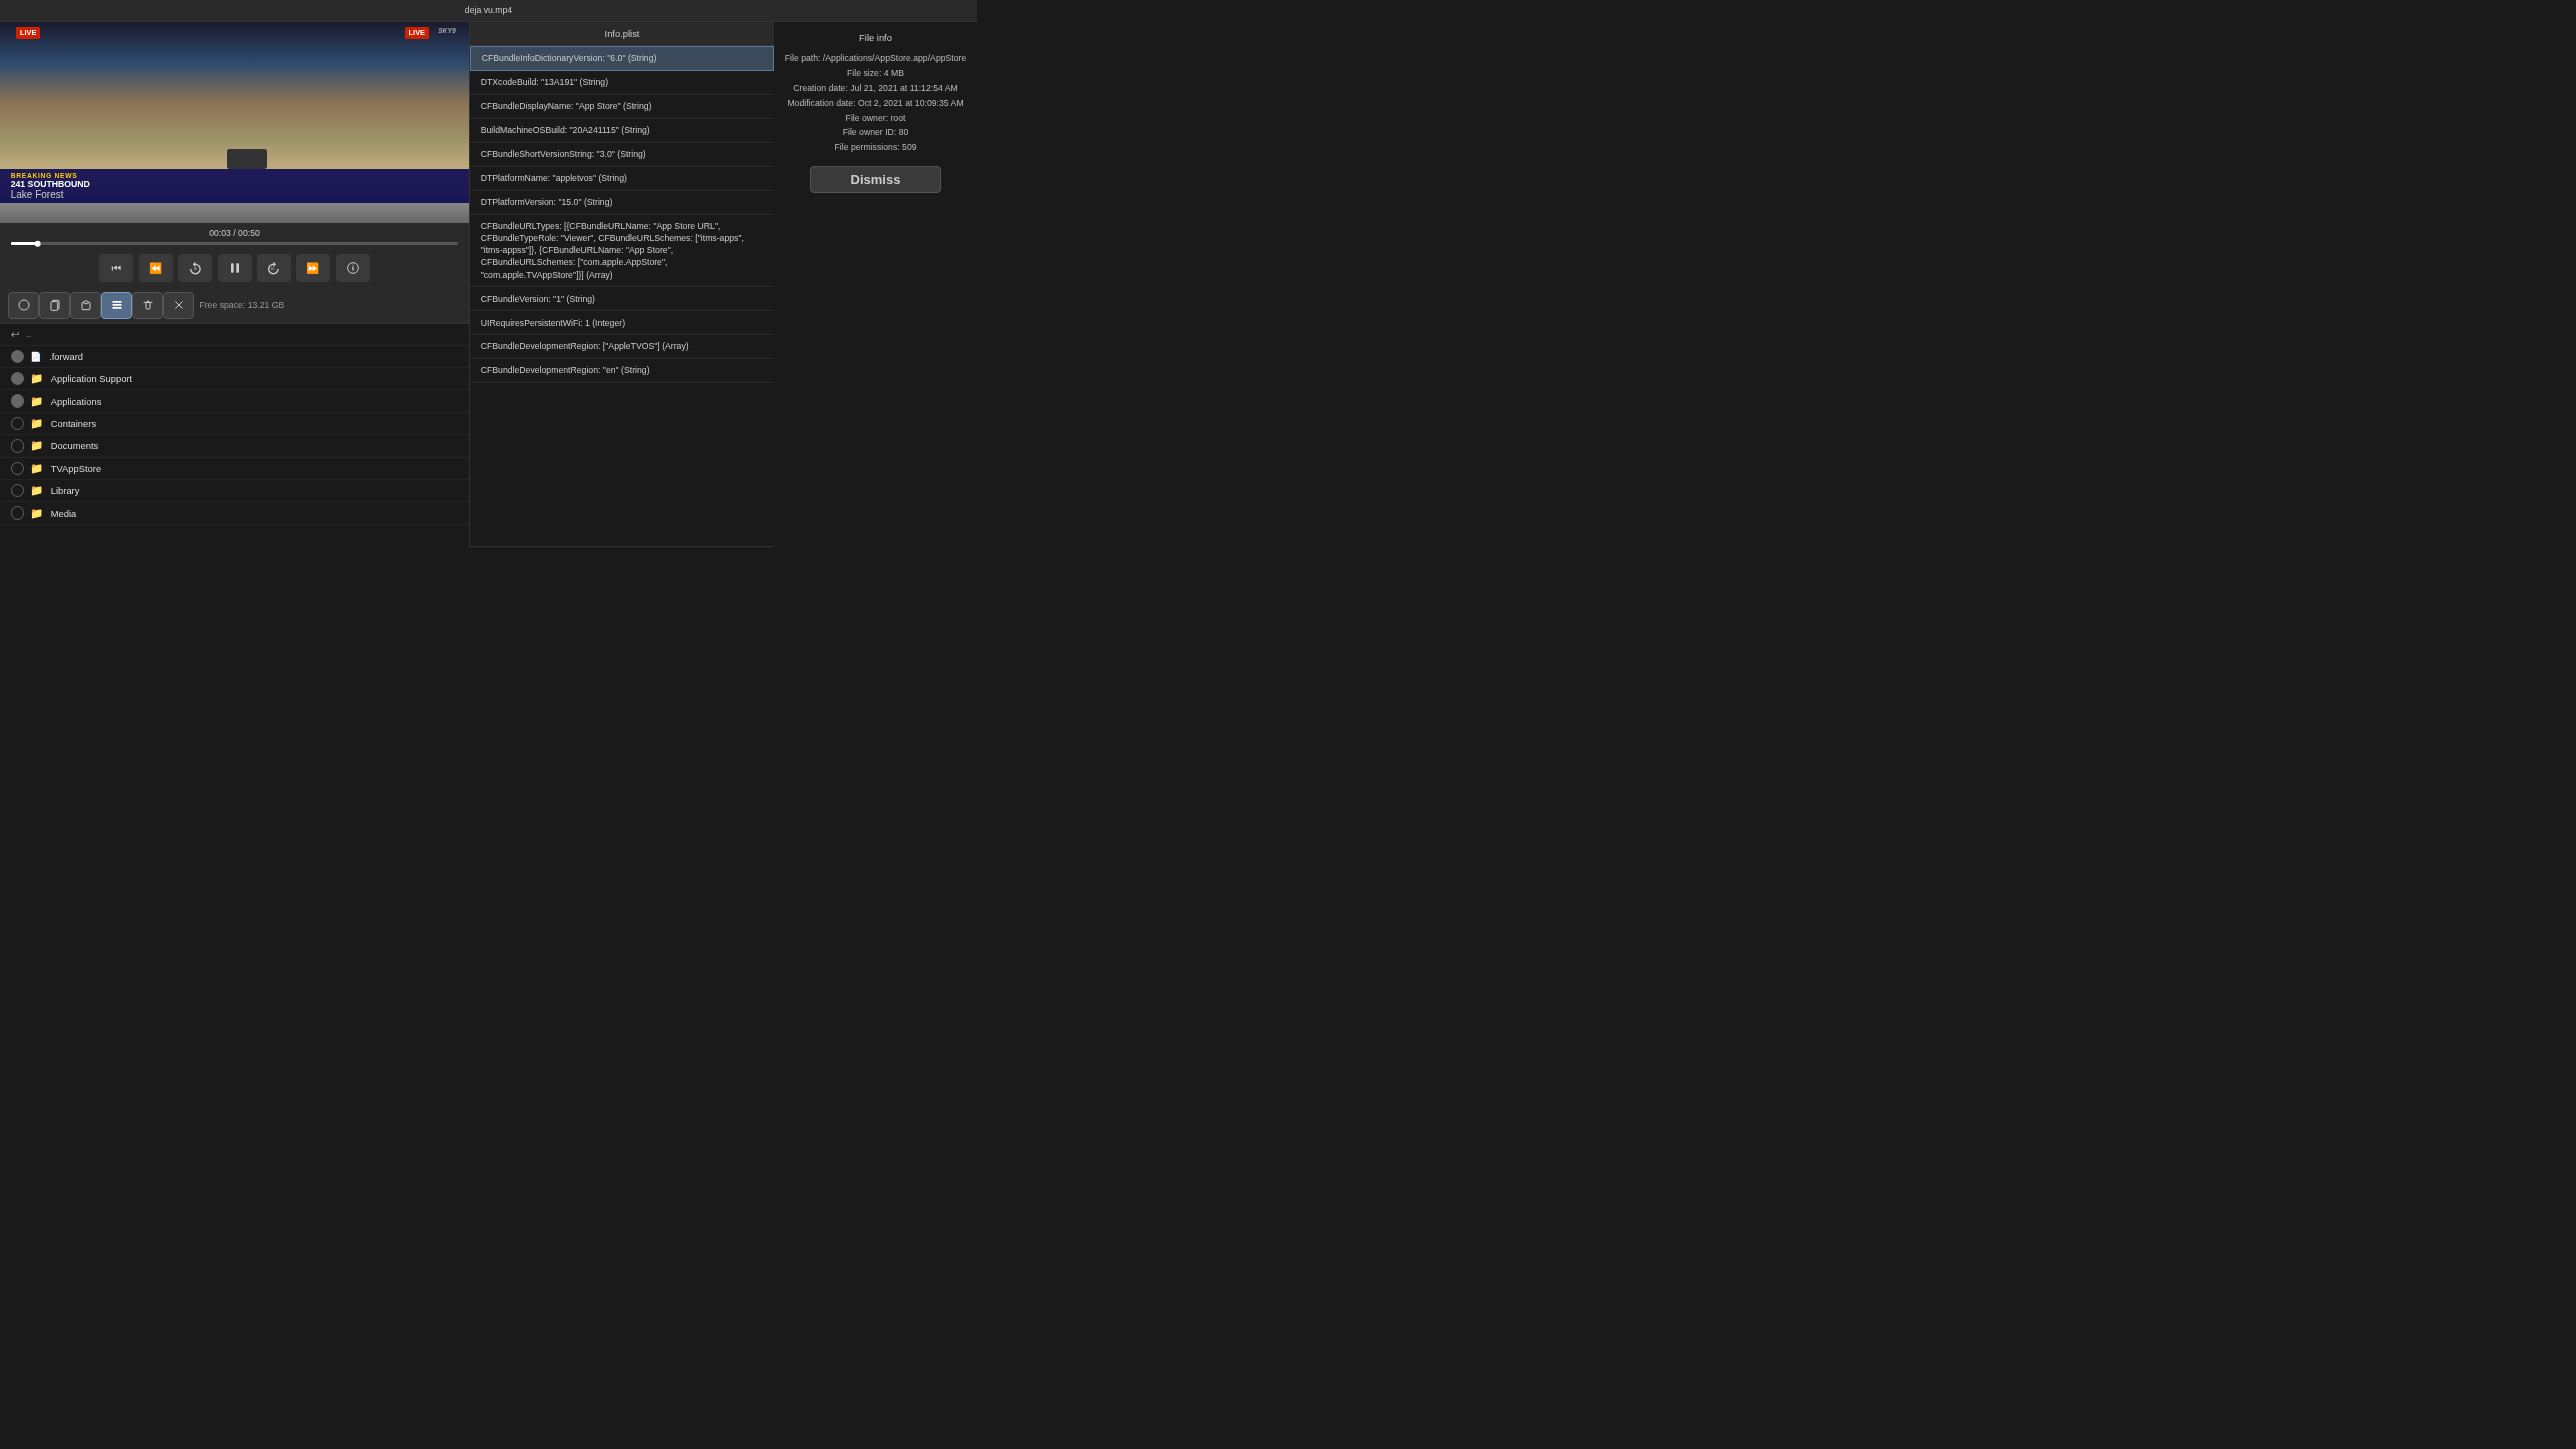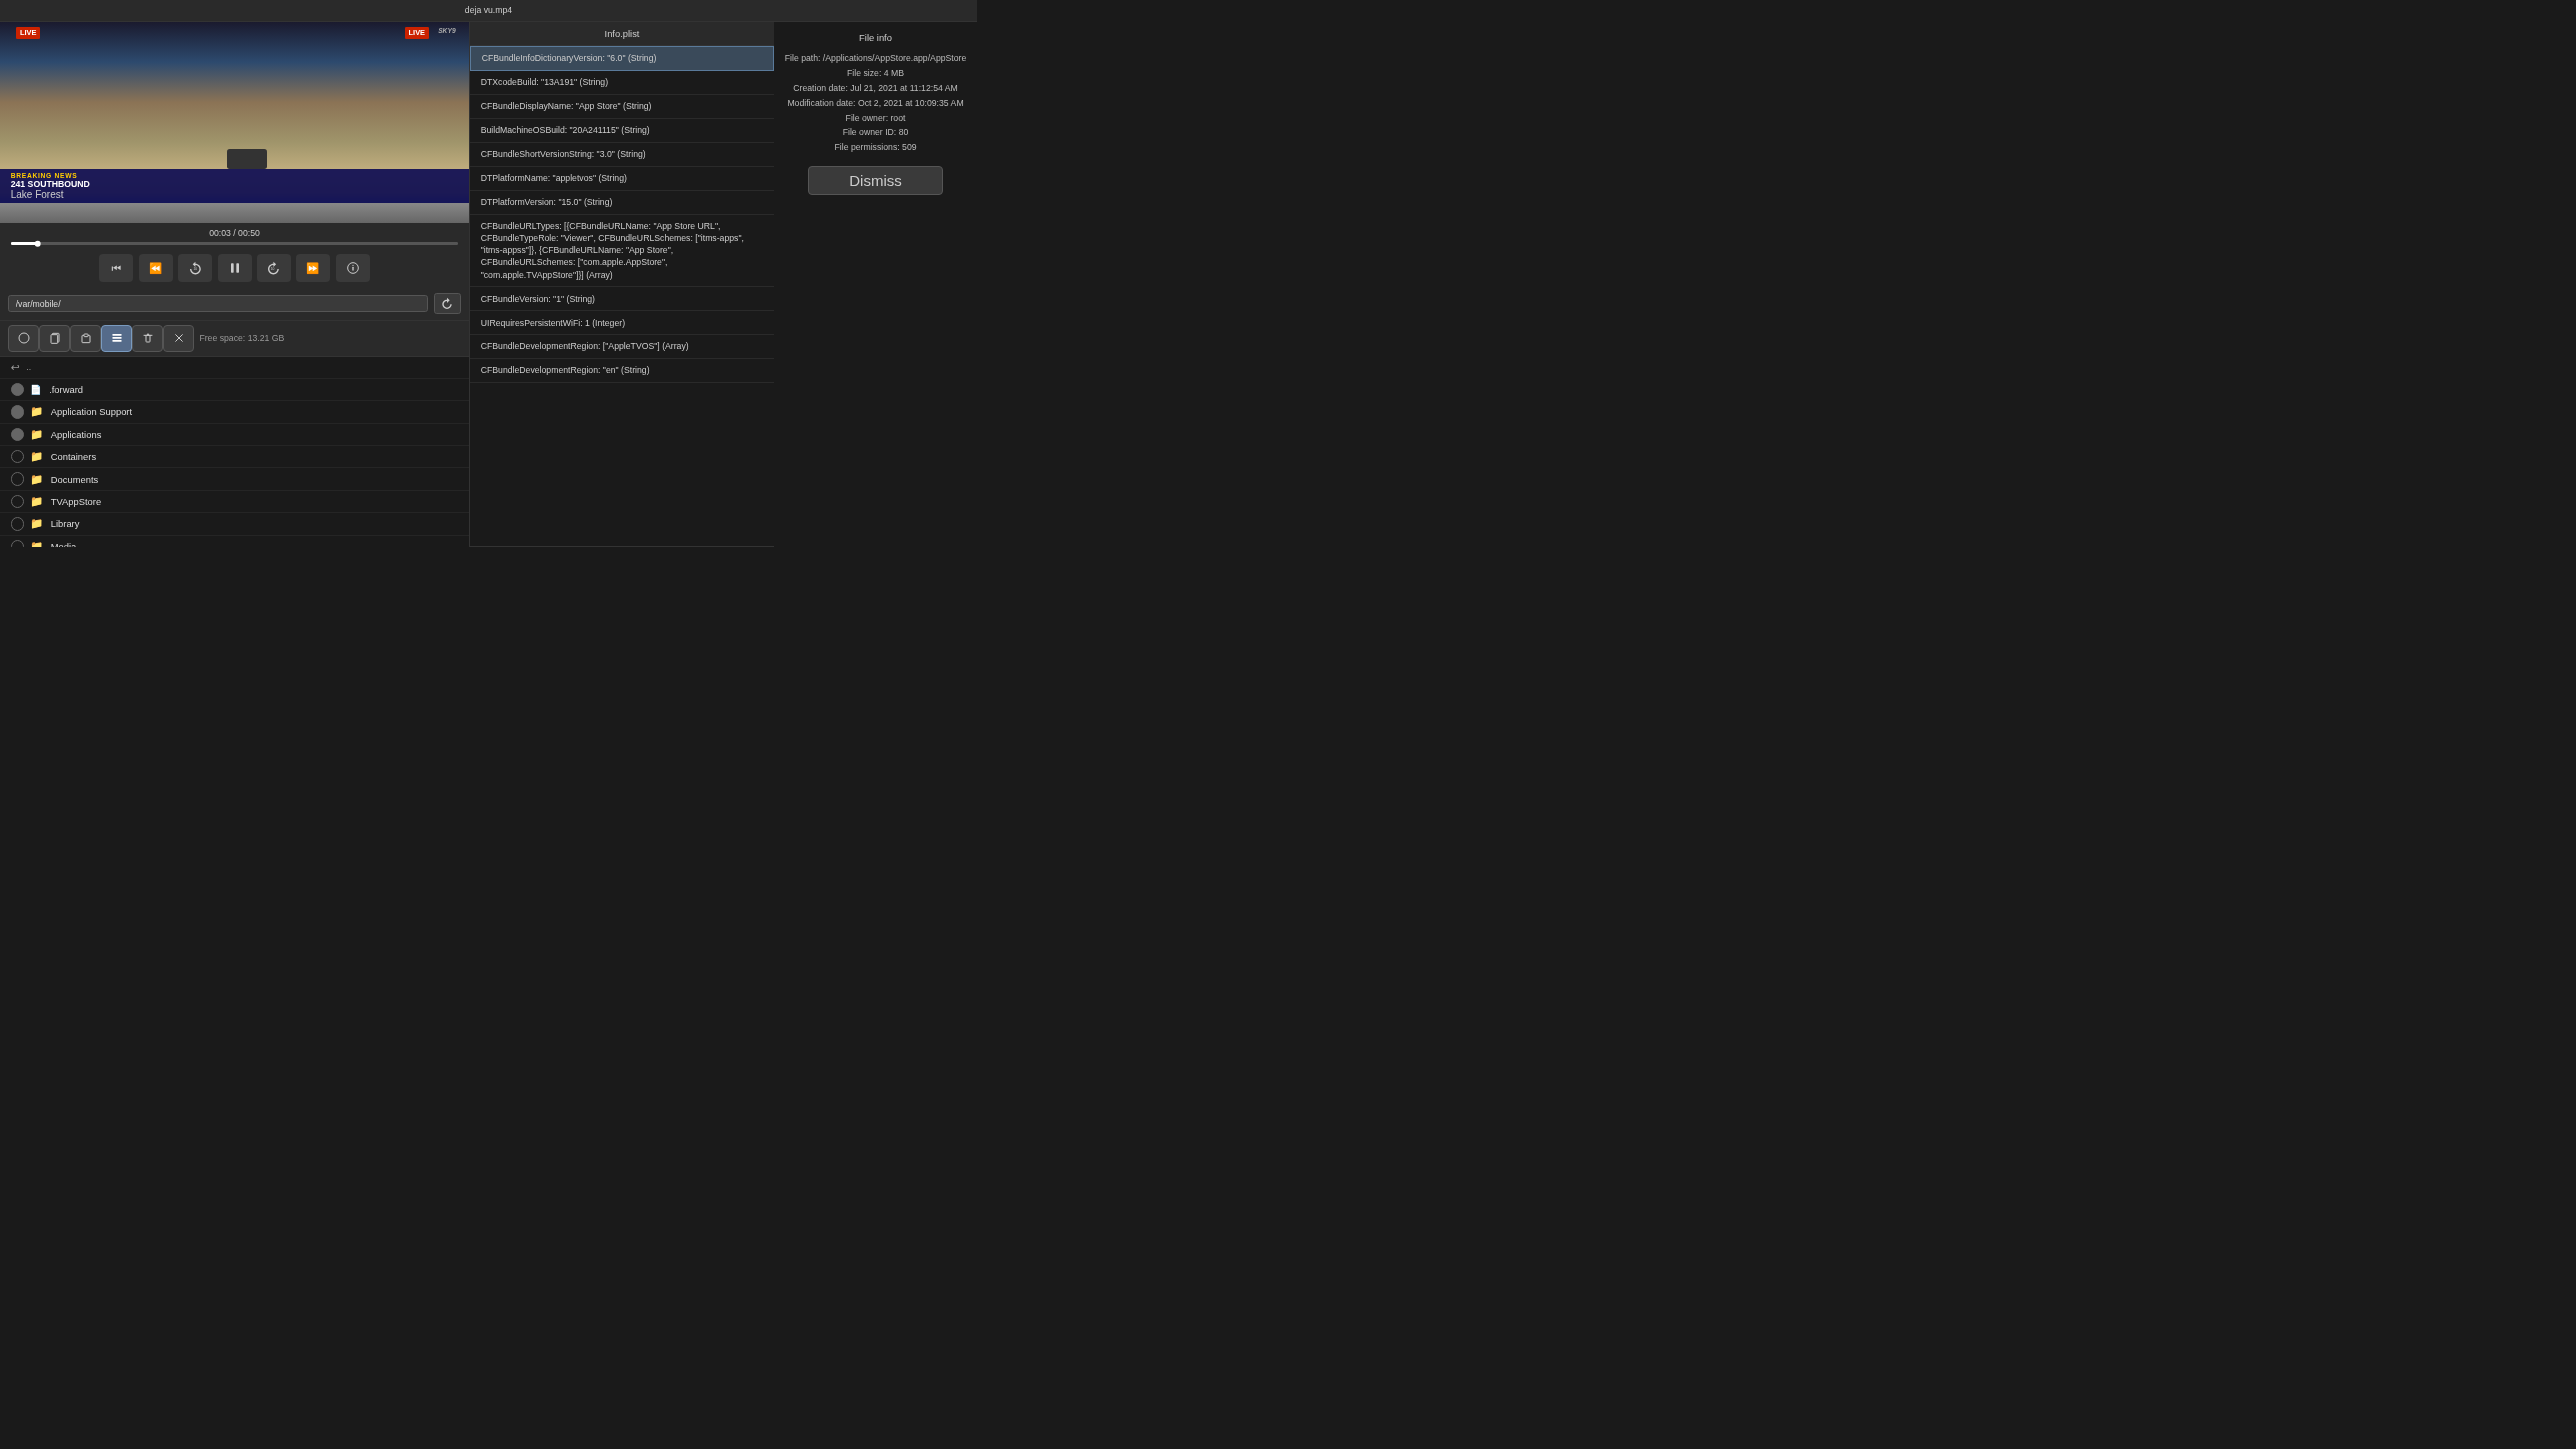--- a/index.html
+++ b/index.html
@@ -366,21 +366,22 @@
 
     .dismiss-btn {
       display: block;
       margin: 0 auto;
       background: #3a3a3a;
       border: 0.7px solid #555;
       border-radius: 4px;
       color: #ccc;
       cursor: pointer;
       padding: 5.4px 40px;
-      font-size: 15px;
+      font-size: 13px;
+      font-weight: bold;
     }
 
     
     .back-icon {
       font-size: 10.7px;
       color: #999;
     }
   </style>
 </head>
 <body>
@@ -441,28 +442,20 @@
       <button class="ctrl-btn">⏩</button>
       <button class="ctrl-btn">
         <svg width="12" height="12" viewBox="0 0 18 18" fill="none">
           <circle cx="9" cy="9" r="8" stroke="#ccc" stroke-width="1.5"></circle>
           <rect x="8" y="7" width="2" height="6" fill="#ccc" rx="1"></rect>
           <circle cx="9" cy="5" r="1" fill="#ccc"></circle>
         </svg>
       </button>
     </div>
 
-    <div class="address-bar">
-      <input class="address-input" type="text" value="/var/mobile/" style="">
-      <button class="refresh-btn">
-        <svg width="12" height="12" viewBox="0 0 18 18" fill="none">
-          <path d="M9 2v3l4-4-4-4v3C5.13 0 2 3.13 2 7s3.13 7 7 7 7-3.13 7-7h-2c0 2.76-2.24 5-5 5s-5-2.24-5-5 2.24-5 5-5z" fill="#ccc" transform="translate(0,4)"></path>
-        </svg>
-      </button>
-    </div>
 
     <div class="toolbar">
       <button class="tool-btn">
         <svg width="12" height="12" viewBox="0 0 18 18" fill="none">
           <circle cx="9" cy="9" r="7.5" stroke="#ccc" stroke-width="1.5"></circle>
         </svg>
       </button>
       <button class="tool-btn">
         <svg width="12" height="12" viewBox="0 0 18 18" fill="none">
           <rect x="5" y="2" width="10" height="13" rx="1" stroke="#ccc" stroke-width="1.5"></rect>

